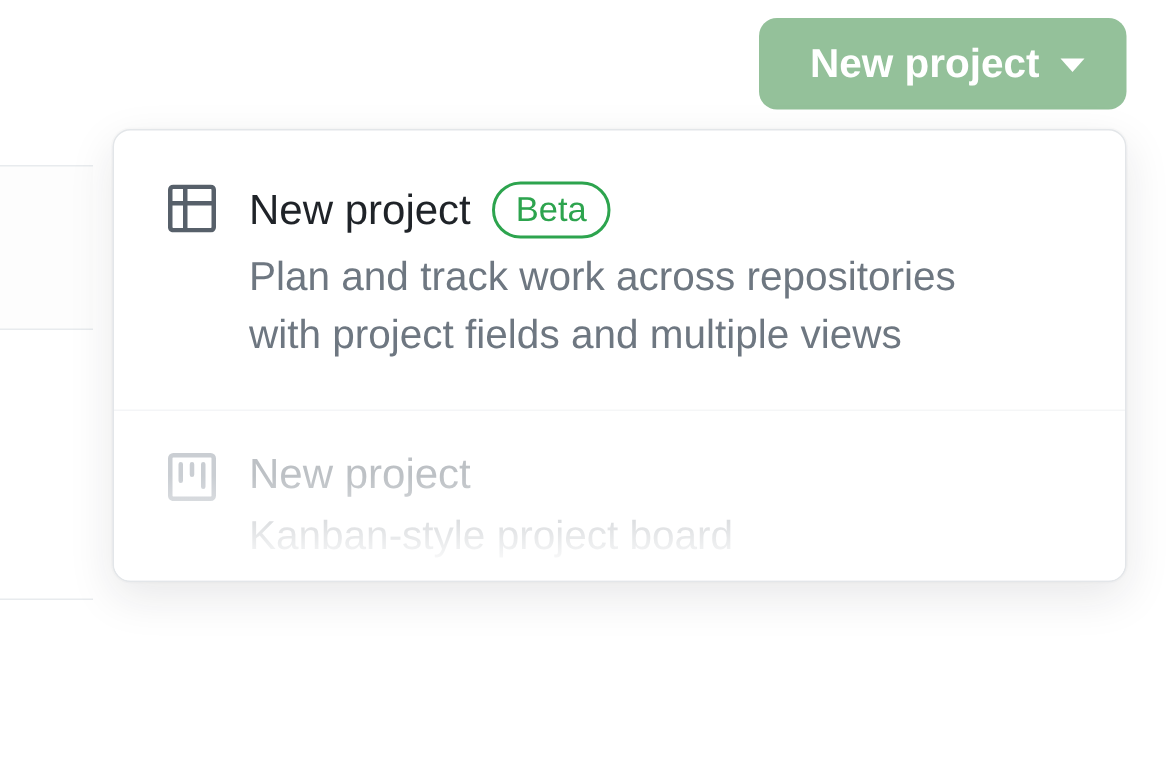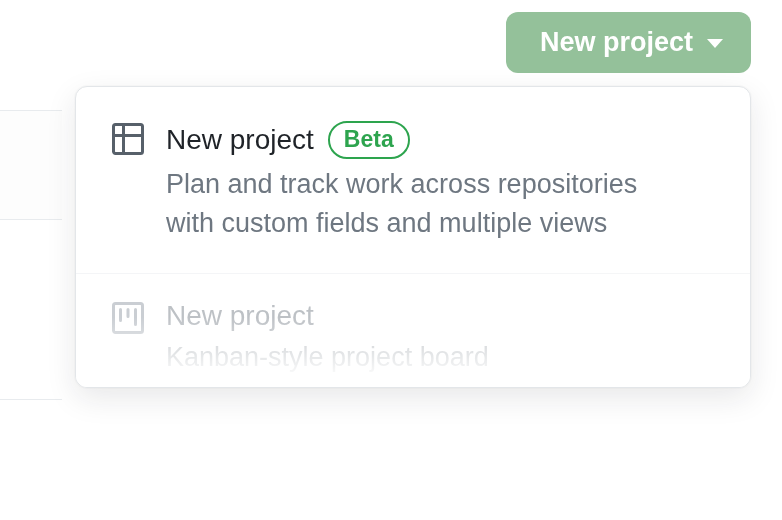--- a/index.html
+++ b/index.html
@@ -116,21 +116,21 @@
   .menu-item.faded .item-title { color: #6e7781; font-weight: 400; }
 
   .beta-badge {
     display: inline-flex;
     align-items: center;
     padding: 2px 14px;
     border: 2px solid #2da44e;
     border-radius: 999px;
     color: #2da44e;
     font-size: 23px;
-    font-weight: 700;
+    font-weight: 400;
     line-height: 1.3;
   }
 
   .item-desc {
     font-size: 27px;
     line-height: 1.45;
     color: #6e7781;
     max-width: 480px;
   }
 </style>
@@ -151,21 +151,21 @@
     <span class="item-icon">
       <svg viewBox="0 0 16 16" width="32" height="32" fill="currentColor" aria-hidden="true">
         <path fill-rule="evenodd" d="M1.75 0A1.75 1.75 0 000 1.75v12.5C0 15.216.784 16 1.75 16h12.5A1.75 1.75 0 0016 14.25V1.75A1.75 1.75 0 0014.25 0H1.75zM1.5 1.75a.25.25 0 01.25-.25H5v4H1.5V1.75zM6.5 1.5V5.5h8V1.75a.25.25 0 00-.25-.25H6.5zM14.5 7H6.5v7.5h7.75a.25.25 0 00.25-.25V7zM5 14.5V7H1.5v7.25c0 .138.112.25.25.25H5z"></path>
       </svg>
     </span>
     <div class="item-body">
       <div class="item-title-row">
         <span class="item-title">New project</span>
         <span class="beta-badge">Beta</span>
       </div>
-      <div class="item-desc">Plan and track work across repositories with custom fields and multiple views</div>
+      <div class="item-desc">Plan and track work across repositories with project fields and multiple views</div>
     </div>
   </div>
 
   <div class="menu-item faded">
     <span class="item-icon">
       <svg viewBox="0 0 16 16" width="32" height="32" fill="currentColor" aria-hidden="true">
         <path fill-rule="evenodd" d="M1.75 0A1.75 1.75 0 000 1.75v12.5C0 15.216.784 16 1.75 16h12.5A1.75 1.75 0 0016 14.25V1.75A1.75 1.75 0 0014.25 0H1.75zM1.5 1.75a.25.25 0 01.25-.25h12.5a.25.25 0 01.25.25v12.5a.25.25 0 01-.25.25H1.75a.25.25 0 01-.25-.25V1.75zM11.75 3a.75.75 0 00-.75.75v7.5a.75.75 0 001.5 0v-7.5a.75.75 0 00-.75-.75zm-8.25.75a.75.75 0 011.5 0v5.5a.75.75 0 01-1.5 0v-5.5zM8 3a.75.75 0 00-.75.75v3.5a.75.75 0 001.5 0v-3.5A.75.75 0 008 3z"></path>
       </svg>
     </span>
     <div class="item-body">

